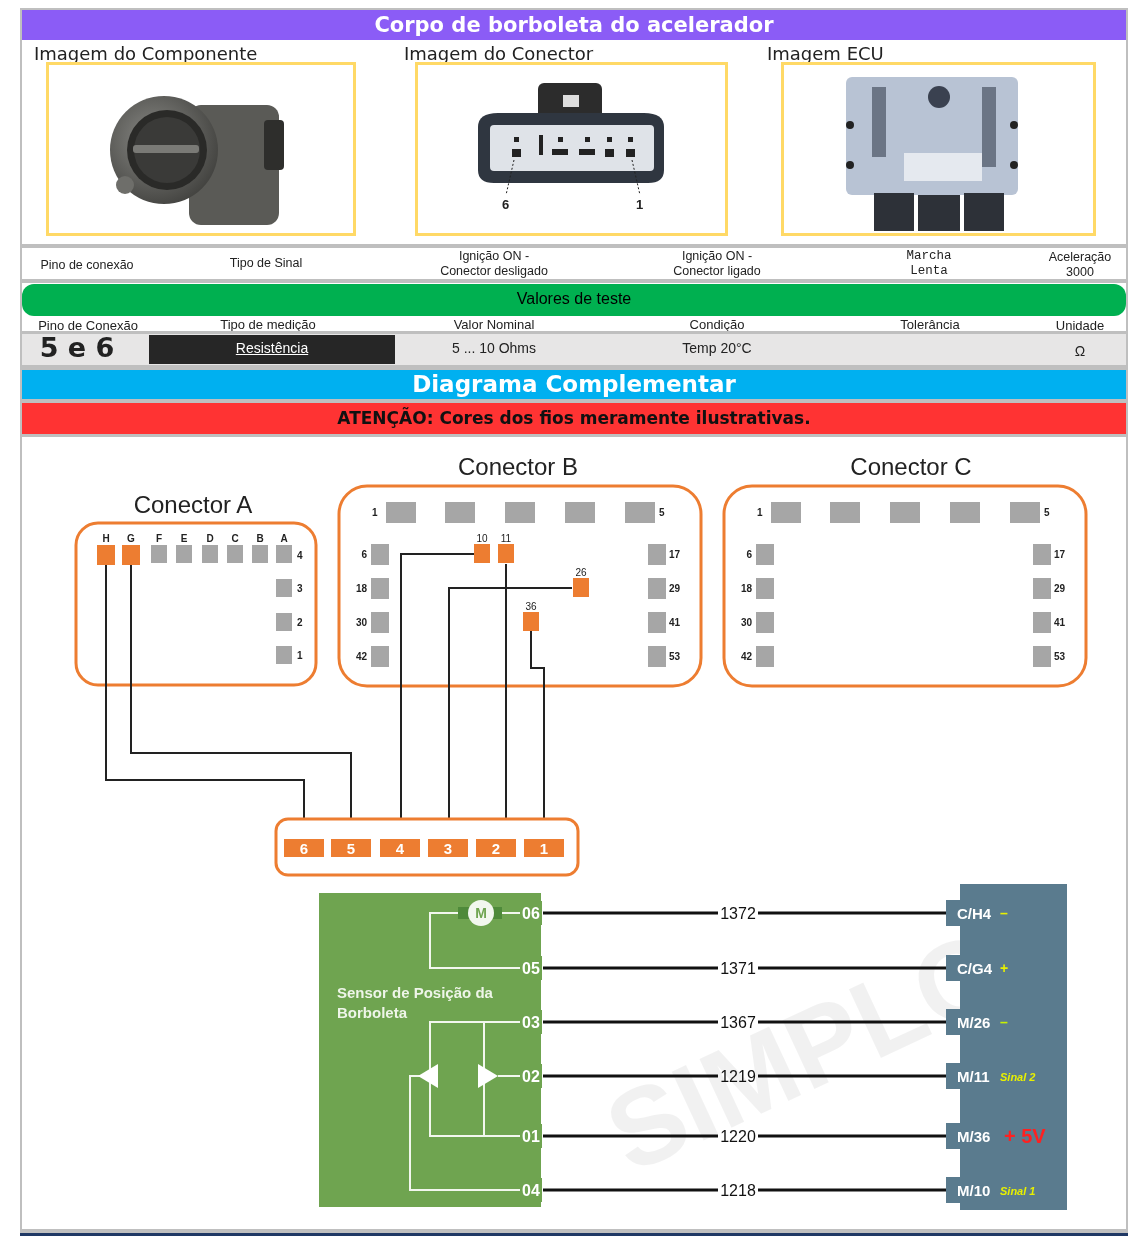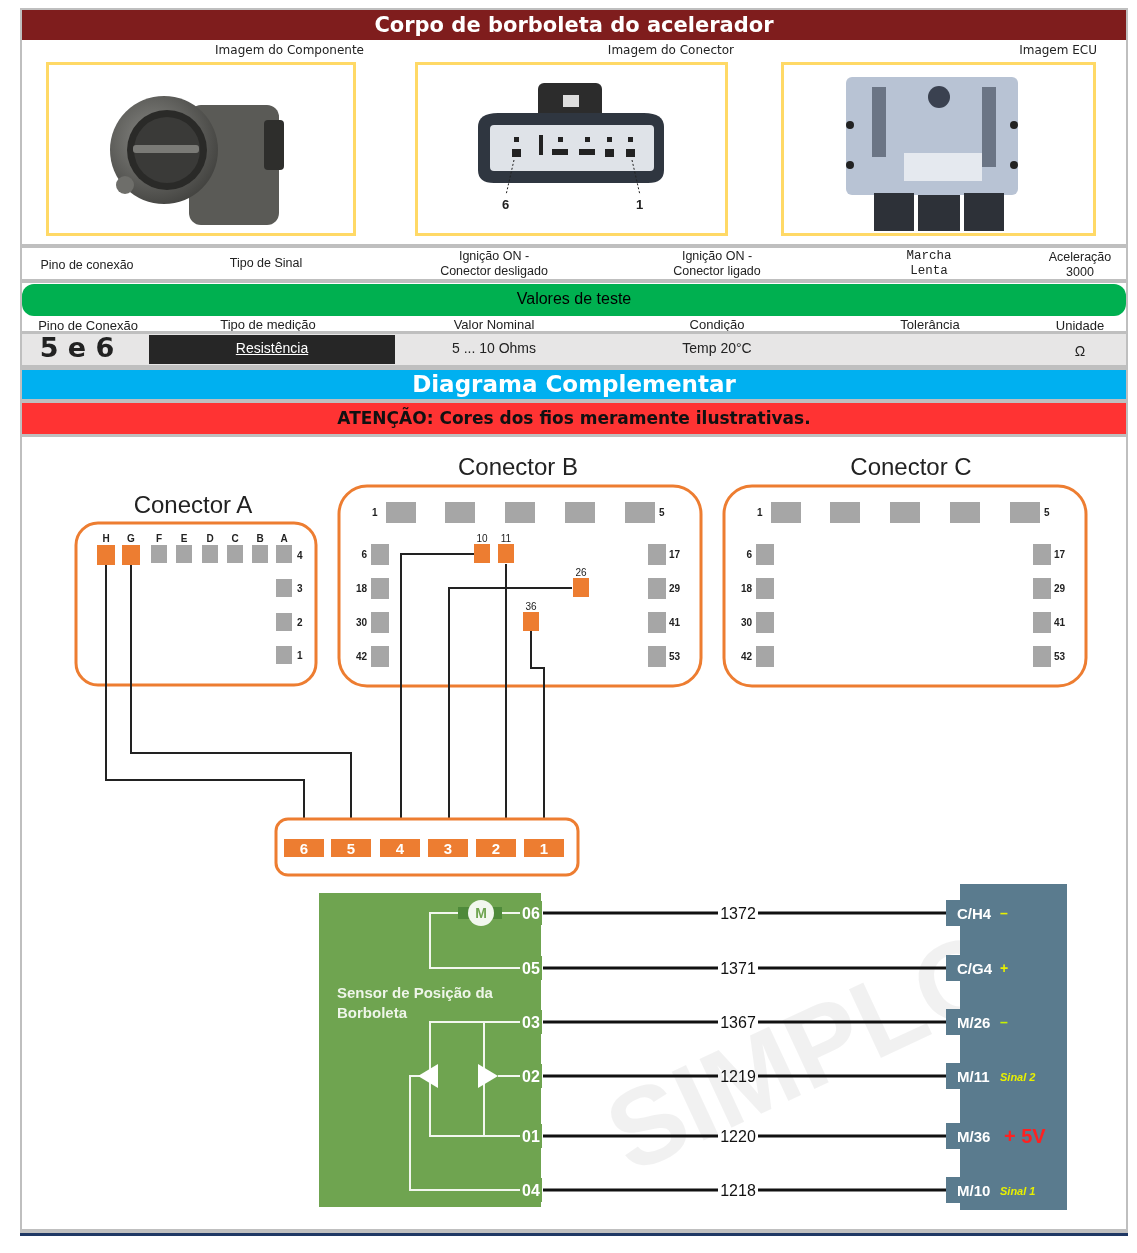--- a/index.html
+++ b/index.html
@@ -1,22 +1,22 @@
 <!DOCTYPE html>
 <html><head>
 <meta charset="utf-8">
 <style>
   html, body { margin:0; padding:0; background:#fff; }
   body { width:1137px; height:1253px; position:relative; font-family:"Liberation Sans", sans-serif; overflow:hidden; }
   .frame { position:absolute; left:20px; top:8px; width:1108px; height:1225px; border-left:2px solid #bfbfbf; border-right:2px solid #bfbfbf; border-top:2px solid #bfbfbf; box-sizing:border-box; }
   .bottom-rule { position:absolute; left:20px; top:1229px; width:1108px; height:4px; background:#bfbfbf; }
   .bottom-rule2 { position:absolute; left:20px; top:1233px; width:1108px; height:3px; background:#1f3864; }
   .bar { position:absolute; left:22px; width:1104px; text-align:center; font-weight:bold; box-sizing:border-box; }
-  .title-bar { top:10px; height:30px; background:#7f1d1d; color:#fff; font-size:21px; line-height:30px; font-family:"DejaVu Sans", sans-serif; }
-  .img-label { position:absolute; top:43px; font-size:12px; color:#222; text-align:right; width:330px; font-family:"DejaVu Sans", sans-serif; }
+  .title-bar { top:10px; height:30px; background:#8b5cf6; color:#fff; font-size:21px; line-height:30px; font-family:"DejaVu Sans", sans-serif; }
+  .img-label { position:absolute; top:43px; font-size:18px; color:#222; text-align:left; width:330px; font-family:"DejaVu Sans", sans-serif; }
   .img-box { position:absolute; top:62px; height:174px; border:3px solid #ffd966; box-sizing:border-box; background:#fff; overflow:hidden; }
   .sep { position:absolute; left:22px; width:1104px; height:4px; background:#bfbfbf; }
   .hdr-cell { position:absolute; font-size:12.5px; color:#222; text-align:center; line-height:15px; }
   .green-bar { top:284px; height:32px; background:#00b050; color:#000000; font-weight:normal; font-size:16px; line-height:30px;border-radius:12px; }
   .sub-cell { position:absolute; top:318px; font-size:13px; color:#222; text-align:center; line-height:14px; height:14px; overflow:hidden; }
   .row-bg { position:absolute; left:22px; top:334px; width:1104px; height:31px; background:#e7e6e6; }
   .row-cell { position:absolute; top:334px; height:31px; line-height:28px; text-align:center; font-size:14px; color:#222; }
   .blue-bar { top:370px; height:29px; background:#00b0f0; color:#fff; font-size:23px; line-height:28px; font-family:"DejaVu Sans", sans-serif; }
   .red-bar { top:403px; height:31px; background:#ff3333; color:#111; font-size:17px; line-height:30px; font-family:"DejaVu Sans", sans-serif; }
   svg text { font-family:"Liberation Sans", sans-serif; }

